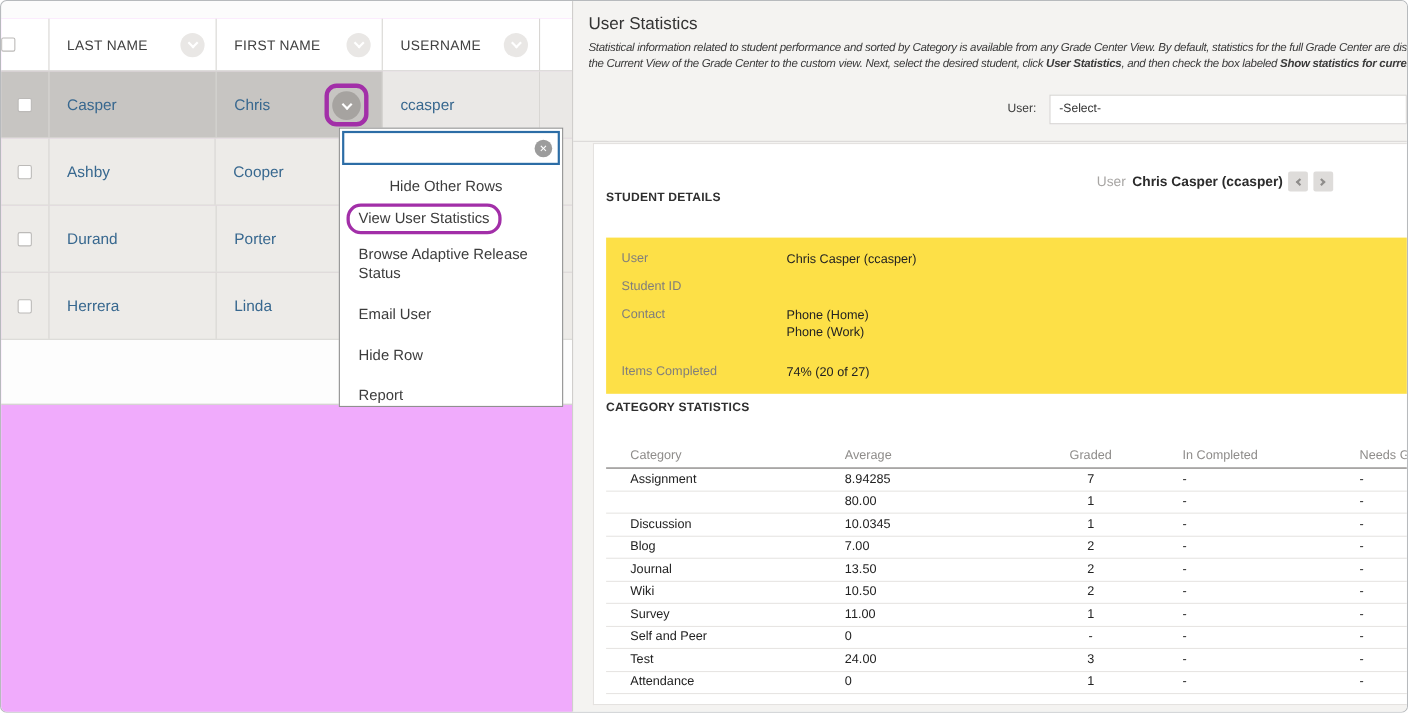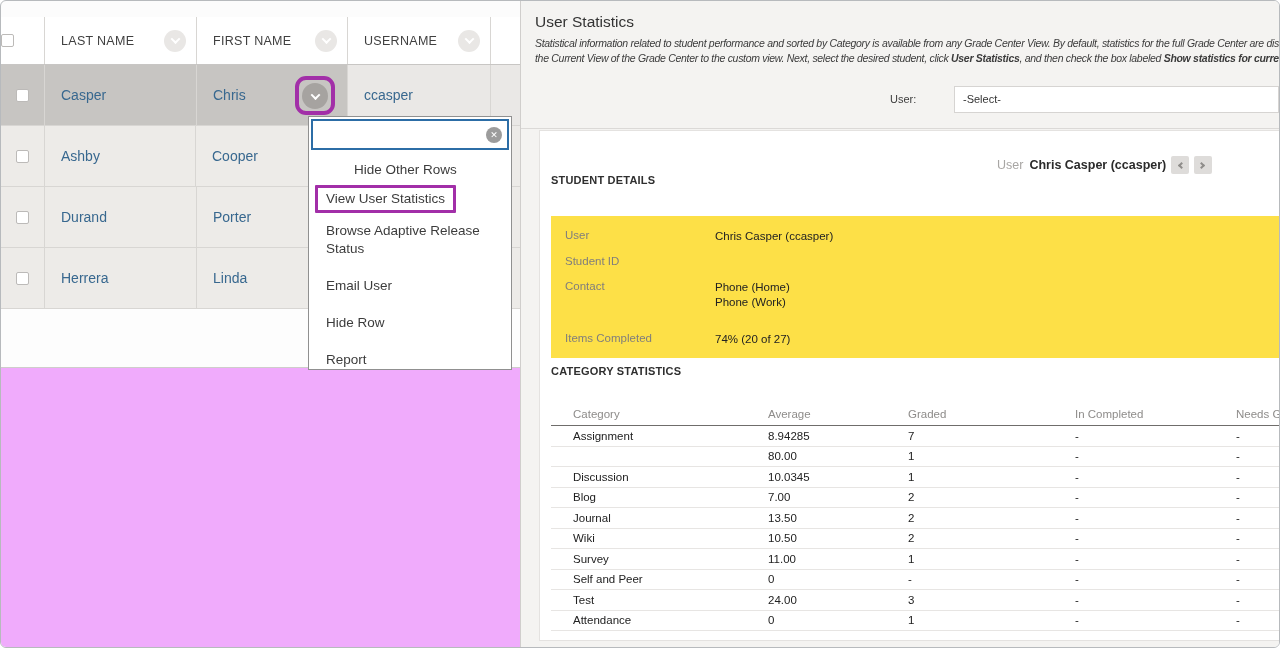--- a/index.html
+++ b/index.html
@@ -37,52 +37,52 @@
   .ring-btn { position: absolute; right: 12px; top: 11px; width: 40px; height: 39px; border: 4px solid #a22fa8; border-radius: 11px; }
 
   
   .context-menu { position: absolute; left: 307px; top: 99px; width: 204px; height: 254px; background: #fff; border: 1px solid #909090; z-index: 5; }
   .menu-search { position: relative; margin: 2px; }
   .menu-search input { width: 100%; height: 31px; border: 2px solid #2c6da6; outline: none; padding: 0 26px 0 8px; font-size: 13px; font-family: inherit; }
   .clear-btn { position: absolute; right: 7px; top: 8px; width: 16px; height: 16px; border-radius: 50%; background: #9c9c9c; color: #fff; font-size: 9px; line-height: 16px; text-align: center; cursor: pointer; }
   .menu-items { padding: 9px 10px 0 17px; font-size: 13.5px; color: #3c3c3c; }
   .menu-item { line-height: 17px; }
   .mi-0 { margin-bottom: 7px; margin-left: 28px; }
-  .ring-wrap { display: inline-block; border: 3px solid #a22fa8; border-radius: 1px; padding: 2px 8px 3px; margin: 0 0 9px -11px; }
+  .ring-wrap { display: inline-block; border: 3px solid #a22fa8; border-radius: 13px; padding: 2px 8px 3px; margin: 0 0 9px -11px; }
   .mi-2 { margin-bottom: 19px; line-height: 18px; }
   .mi-3 { margin-bottom: 20px; }
   .mi-4 { margin-bottom: 20px; }
 
   
   .right-panel { position: absolute; left: 519px; top: 0; right: 0; height: 100%; background: #f4f3f1; border-left: 1px solid #d0cecc; overflow: hidden; }
   .page-title { position: absolute; left: 14px; top: 12px; font-size: 15.5px; font-weight: 500; color: #333; }
   .desc { position: absolute; left: 14px; top: 35px; right: 0; font-style: italic; font-size: 10.5px; letter-spacing: -0.3px; color: #3b3b3b; line-height: 15px; }
   .desc-line { white-space: nowrap; overflow: hidden; }
-  .user-select-label { position: absolute; left: 369px; top: 85px; width: 48px; text-align: left; font-size: 11px; color: #3d3d3d; line-height: 27px; }
+  .user-select-label { position: absolute; left: 384px; top: 85px; width: 48px; text-align: center; font-size: 11px; color: #3d3d3d; line-height: 27px; }
   .user-select { position: absolute; left: 433px; right: 0; top: 85px; height: 27px; background: #fff; border: 1px solid #d6d4d2; font-size: 11px; color: #333; line-height: 25px; padding-left: 8px; }
   .hdivider { position: absolute; left: 0; right: 0; top: 127px; border-top: 1px solid #dbd9d7; }
   .card { position: absolute; left: 18px; top: 129px; right: -2px; bottom: 6px; background: #fff; border: 1px solid #e4e2e0; border-right: none; }
   .user-nav { position: absolute; left: 457px; top: 25px; font-size: 12.5px; display: flex; align-items: center; }
   .nav-label { color: #a8a6a4; margin-right: 6px; }
   .nav-name { color: #2b2b2b; font-weight: bold; }
   .nav-btn { width: 18px; height: 18px; background: #dedcda; border-radius: 2px; margin-left: 5px; display: inline-flex; align-items: center; justify-content: center; cursor: pointer; }
   .sec-heading { position: absolute; left: 11px; font-size: 11px; font-weight: bold; color: #2f2f2f; letter-spacing: .2px; }
   .sh-sd { top: 43px; }
   .sh-cs { top: 234px; }
   .info-box { position: absolute; left: 11px; top: 85px; right: 0; height: 142px; background: #fde047; }
   .info-row { position: absolute; left: 14px; right: 10px; font-size: 11.5px; }
   .ir-0 { top: 13px; } .ir-1 { top: 39px; } .ir-2 { top: 64px; } .ir-3 { top: 116px; }
   .info-label { display: inline-block; width: 150px; color: #807e7c; vertical-align: top; }
   .info-value { color: #222; white-space: pre-line; display: inline-block; vertical-align: top; line-height: 15px; }
   .stats-table { position: absolute; left: 11px; top: 266px; right: 0; font-size: 11.5px; }
   .st-header { display: flex; height: 29px; align-items: flex-end; padding-bottom: 5px; border-bottom: 1px solid #6f6d6b; color: #8e8c8a; }
   .st-row { display: flex; height: 20.5px; align-items: center; border-bottom: 1px solid #e7e5e3; color: #222; }
   .st-c0 { width: 217px; padding-left: 22px; }
   .st-c1 { width: 140px; }
-  .st-c2 { width: 167px; }
+  .st-c2 { width: 167px; text-align: center; }
   .st-c3 { width: 161px; }
   .st-c4 { flex: 1; white-space: nowrap; overflow: hidden; }
 </style>
 </head>
 <body>
 
 <div class="screen">
 
   <div class="left-panel">
     <div class="gc-table">

